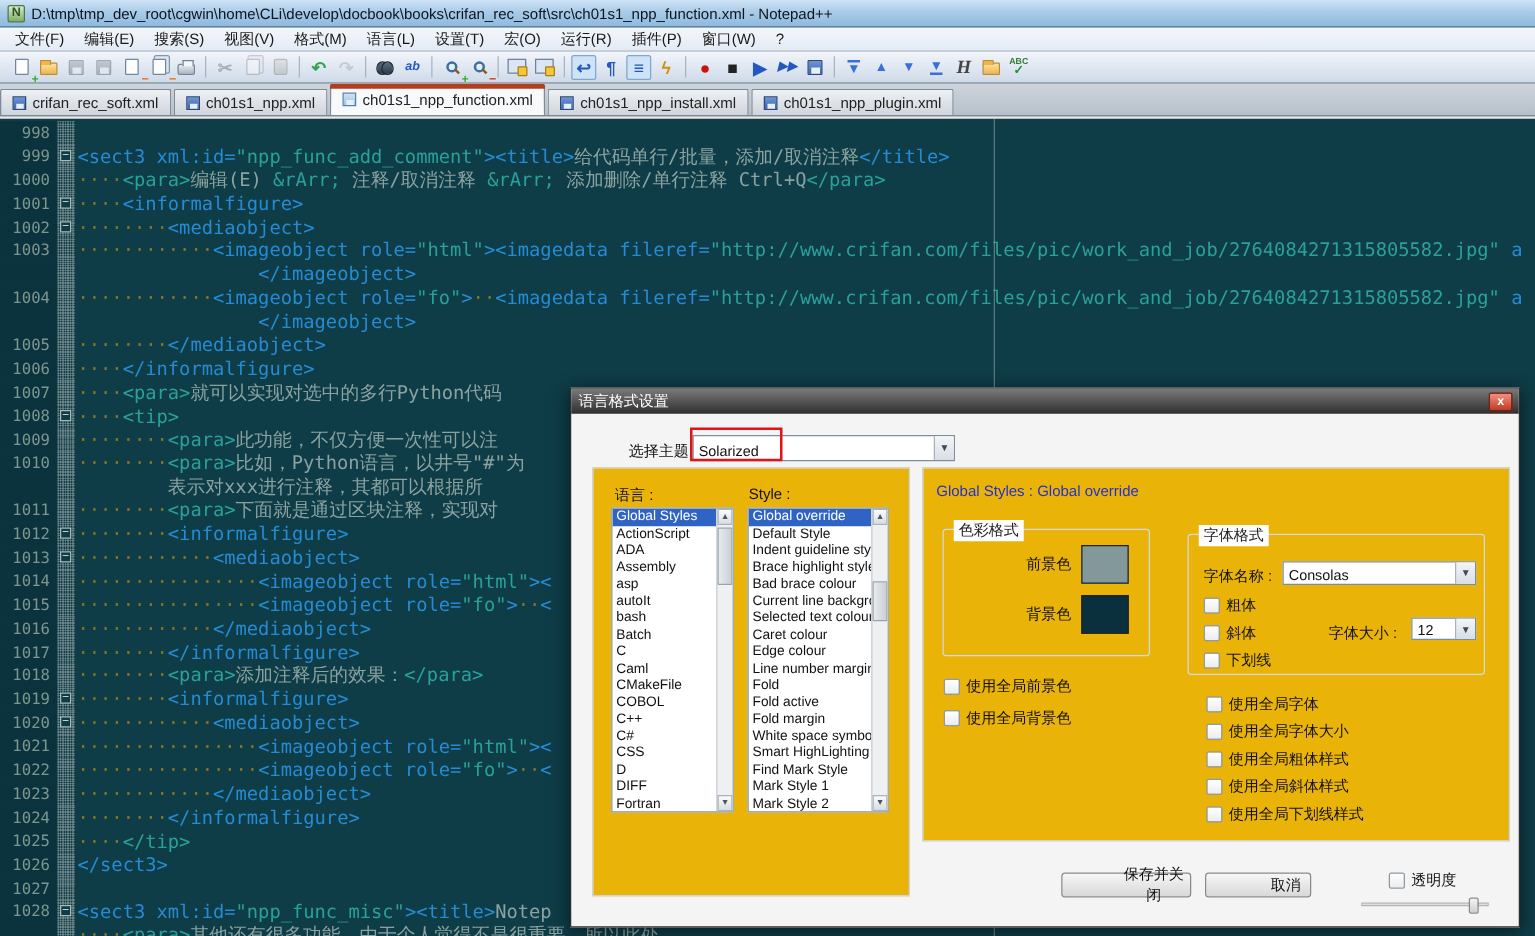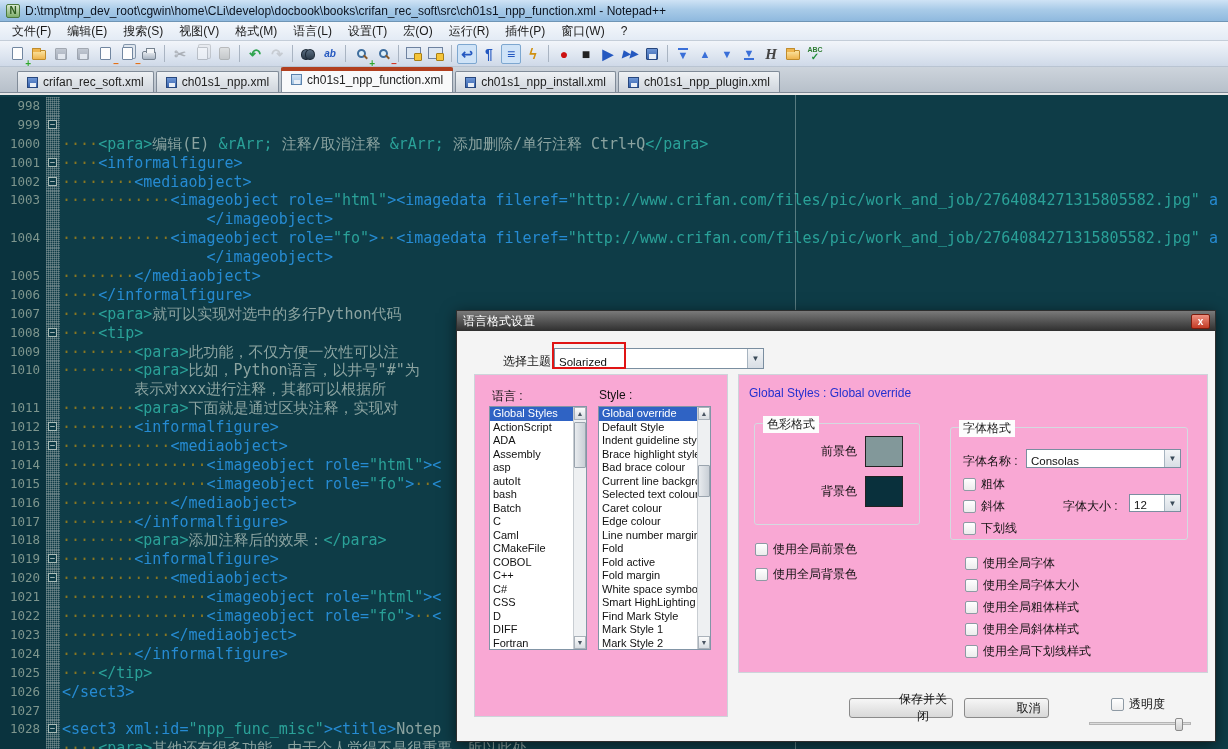--- a/index.html
+++ b/index.html
@@ -53,21 +53,21 @@
   .navtri.bar-top { border-top:2px solid #3a6fd8; padding-top:0px; }
   .navtri.bar-bottom { border-bottom:2px solid #3a6fd8; }
   .i-abc { display:flex; flex-direction:column; align-items:center; line-height:7px; }
   .i-abc .t { font-size:7px; font-weight:bold; color:#2e7d32; letter-spacing:0; }
   .i-abc .v { font-size:10px; font-weight:bold; color:#1f8f3a; line-height:8px; }
   .g { font-weight:bold; font-size:14px; line-height:16px; }
   .g.small { font-size:10px; font-style:italic; }
   .g.serif { font-family:"Liberation Serif", serif; font-style:italic; font-size:15px; }
   
   #tabbar { position:absolute; left:0; top:67px; width:100%; height:26px;
-    background:linear-gradient(#cdd4dc,#b7c0ca); display:flex; align-items:flex-end; padding-left:17px; border-bottom:1px solid #7e8996; }
+    background:linear-gradient(#cdd4dc,#b7c0ca); display:flex; align-items:flex-end; padding-left:0; border-bottom:1px solid #7e8996; }
   .tab { display:flex; align-items:center; gap:5px; height:21px; padding:0 9px;
     background:linear-gradient(#eef1f4,#cfd5dc); border:1px solid #808b98; border-bottom:none;
     margin-right:2px; font-size:12px; color:#222; border-radius:2px 2px 0 0; position:relative; }
   .tab.active { background:#f8f9fa; height:25px; border-top:none;margin-top:12px; }
   .tab.active:before { content:""; position:absolute; left:-1px; right:-1px; top:0; height:4px; background:#b13f1f; border-radius:2px 2px 0 0; }
   .tab .floppy { width:11px; height:11px; background:linear-gradient(#6d96d6,#3a64ad); border:1px solid #27477e; position:relative; }
   .tab .floppy:after { content:""; position:absolute; left:2px; bottom:0; width:6px; height:4px; background:#e8eef6; }
   .tab.active .floppy { background:linear-gradient(#cfe2f4,#9fc0e0); border-color:#5a82ac; }
   
   #editor { position:absolute; left:0; top:93px; width:1228px; height:656px; background:#0e3c47; overflow:hidden;
@@ -85,21 +85,21 @@
   .c-b { color:#268bd2; } .c-c { color:#2aa198; } .c-g { color:#8ba3a0; }
   .c-d { color:#887722; } .c-s { color:transparent; }
   
   #dialog { position:absolute; left:456px; top:310px; width:760px; height:432px;
     background:#f4f4f4; border:1px solid #2e2e2e; box-shadow:0 3px 14px rgba(0,0,0,.55); z-index:10; }
   #dlg-title { height:20px; background:linear-gradient(#7a7a7a,#2f2f2f); color:#fff;
     display:flex; align-items:center; padding:0 6px; font-size:12px; }
   #dlg-close { position:absolute; right:5px; top:3px; width:19px; height:15px;
     background:linear-gradient(#ef9181,#c23b25); border:1px solid #7c1c0d; border-radius:2px;
     color:#fff; font-size:10px; font-weight:bold; text-align:center; line-height:13px; }
-  .panel { position:absolute; background:#f9a8d4; border:1px solid #cdd4da; }
+  .panel { position:absolute; background:#eab308; border:1px solid #cdd4da; }
   #theme-label { position:absolute; left:46px; top:42px; font-size:12px; }
   .combo { position:absolute; background:#fff; border:1px solid #7a8ea0; display:flex; align-items:flex-end; font-size:11.5px; }
   .combo .val { flex:1; padding:0 4px; overflow:hidden; white-space:nowrap; }
   .combo .arr { width:16px; height:100%; background:linear-gradient(#f3f5f7,#d8dee5); border-left:1px solid #a7b4c0;
     display:flex; align-items:center; justify-content:center; font-size:8px; color:#3a4a58; }
   #annotation-box { position:absolute; left:95px; top:31px; width:74px; height:27px; border:2px solid #e01414; z-index:3; pointer-events:none; }
   .lb-label { position:absolute; font-size:12px; color:#111; }
   .listbox { position:absolute; background:#fff; border:1px solid #8295a6; overflow:hidden; }
   .lb-items { position:absolute; left:0; top:0; right:13px; }
   .lb-item { height:13.5px; line-height:13.5px; font-size:11px; padding:0 3px; white-space:nowrap; overflow:hidden; }
@@ -286,21 +286,21 @@
       </div>
       <div class="tab">
         <span class="floppy"></span>
         <span>ch01s1_npp_plugin.xml</span>
       </div>
     </div>
 
   <div id="editor">
     <div id="code-rows">
         <div class="row"><span class="lnum">998</span><span class="foldcol"></span><span class="code"></span></div>
-        <div class="row"><span class="lnum">999</span><span class="foldcol"><span class="fold">−</span></span></div>
+        <div class="row"><span class="lnum">999</span><span class="foldcol"><span class="fold">−</span></span><span class="code"><span class="c-b">&lt;sect3 xml:id=</span><span class="c-c">"npp_func_add_comment"</span><span class="c-b">&gt;&lt;title&gt;</span><span class="c-g">给代码单行/批量，添加/取消注释</span><span class="c-b">&lt;/title&gt;</span></span></div>
         <div class="row"><span class="lnum">1000</span><span class="foldcol"></span><span class="code"><span class="c-d">····</span><span class="c-c">&lt;para&gt;</span><span class="c-g">编辑(E) </span><span class="c-c">&amp;rArr;</span><span class="c-g"> 注释/取消注释 </span><span class="c-c">&amp;rArr;</span><span class="c-g"> 添加删除/单行注释 Ctrl+Q</span><span class="c-c">&lt;/para&gt;</span></span></div>
         <div class="row"><span class="lnum">1001</span><span class="foldcol"><span class="fold">−</span></span><span class="code"><span class="c-d">····</span><span class="c-b">&lt;informalfigure&gt;</span></span></div>
         <div class="row"><span class="lnum">1002</span><span class="foldcol"><span class="fold">−</span></span><span class="code"><span class="c-d">········</span><span class="c-b">&lt;mediaobject&gt;</span></span></div>
         <div class="row"><span class="lnum">1003</span><span class="foldcol"></span><span class="code"><span class="c-d">············</span><span class="c-b">&lt;imageobject role=</span><span class="c-c">"html"</span><span class="c-b">&gt;&lt;imagedata fileref=</span><span class="c-c">"http://www.crifan.com/files/pic/work_and_job/2764084271315805582.jpg"</span><span class="c-b"> a</span></span></div>
         <div class="row"><span class="lnum"></span><span class="foldcol"></span><span class="code"><span class="c-s">                </span><span class="c-b">&lt;/imageobject&gt;</span></span></div>
         <div class="row"><span class="lnum">1004</span><span class="foldcol"></span><span class="code"><span class="c-d">············</span><span class="c-b">&lt;imageobject role=</span><span class="c-c">"fo"</span><span class="c-b">&gt;</span><span class="c-d">··</span><span class="c-b">&lt;imagedata fileref=</span><span class="c-c">"http://www.crifan.com/files/pic/work_and_job/2764084271315805582.jpg"</span><span class="c-b"> a</span></span></div>
         <div class="row"><span class="lnum"></span><span class="foldcol"></span><span class="code"><span class="c-s">                </span><span class="c-b">&lt;/imageobject&gt;</span></span></div>
         <div class="row"><span class="lnum">1005</span><span class="foldcol"></span><span class="code"><span class="c-d">········</span><span class="c-b">&lt;/mediaobject&gt;</span></span></div>
         <div class="row"><span class="lnum">1006</span><span class="foldcol"></span><span class="code"><span class="c-d">····</span><span class="c-b">&lt;/informalfigure&gt;</span></span></div>
         <div class="row"><span class="lnum">1007</span><span class="foldcol"></span><span class="code"><span class="c-d">····</span><span class="c-c">&lt;para&gt;</span><span class="c-g">就可以实现对选中的多行Python代码</span></span></div>

